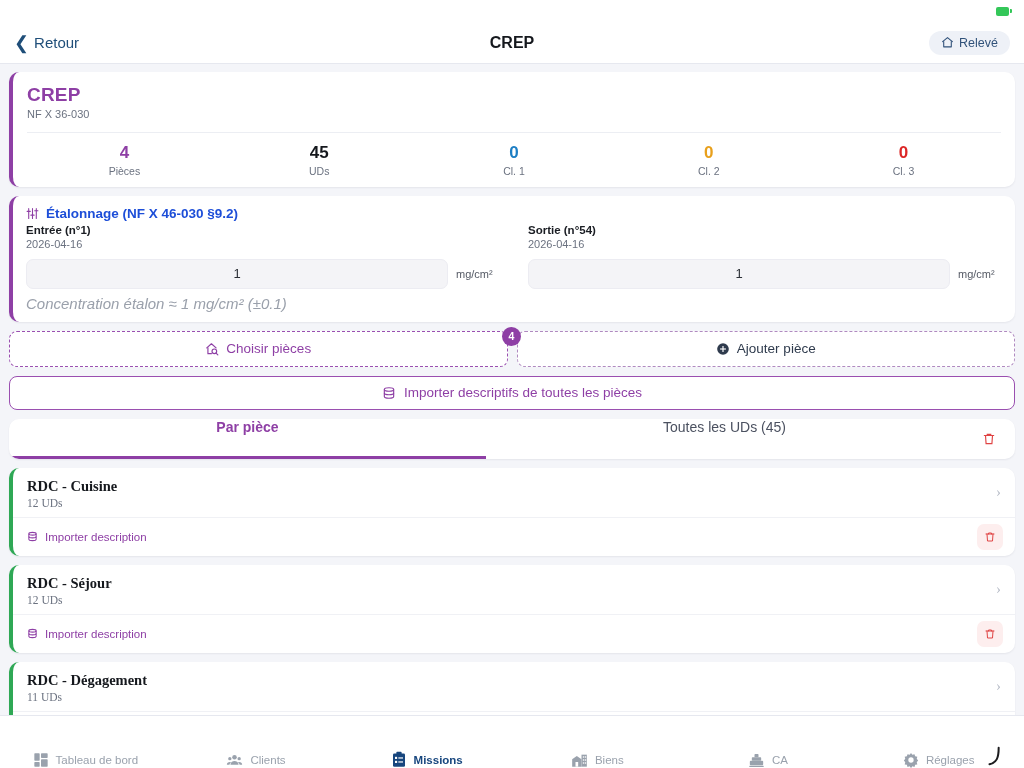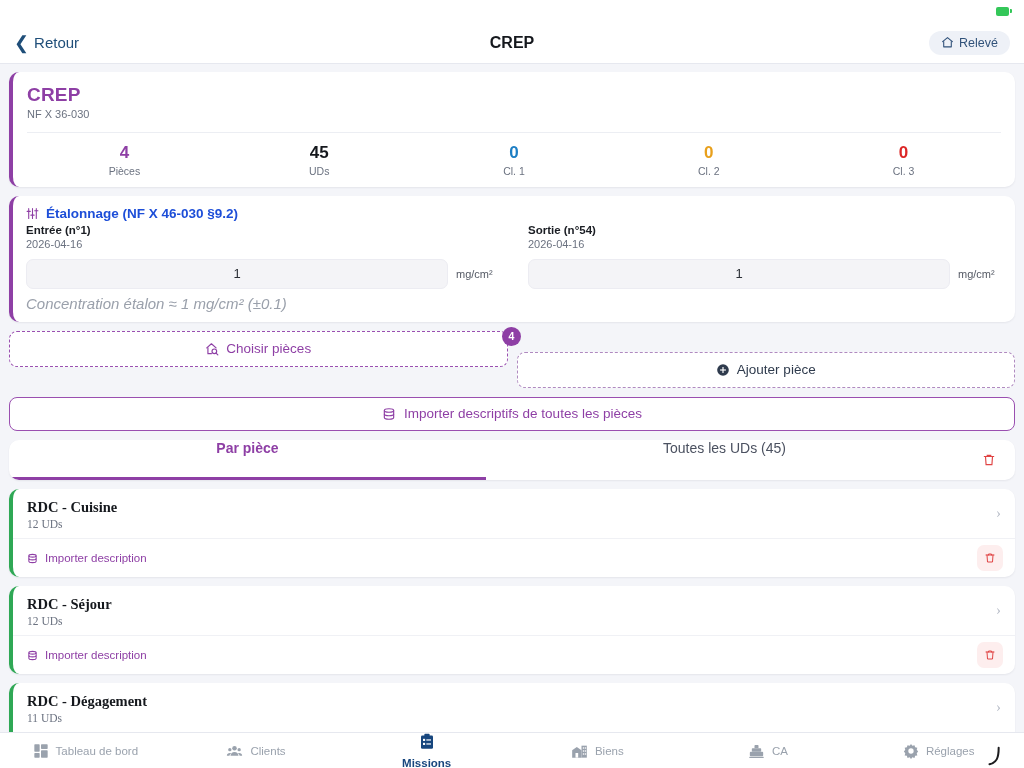--- a/index.html
+++ b/index.html
@@ -50,46 +50,46 @@
   .etal-col .d { font-size: 11px; color: #6b7280; margin-top: 2px; }
   .etal-row { display: flex; align-items: center; gap: 8px; margin-top: 6px; }
   .etal-input { flex: 1; background: #f4f4f7; border: 1px solid #ececf2; border-radius: 7px; height: 30px; text-align: center; font-size: 13px; color: #2b2f36; font-family: "Liberation Sans", sans-serif; }
   .unit { font-size: 11px; color: #545964; width: 44px; }
   .etal-note { font-size: 15px; color: #9aa0ab; font-style: italic; margin-top: 6px; }
 
   
   .dashed-row { display: flex; gap: 9px; position: relative; margin-bottom: 9px; }
   .dashed-btn { flex: 1; height: 36px; border: 1.6px dashed #9a4fb0; border-radius: 8px; background: #ffffff; display: flex; align-items: center; justify-content: center; gap: 7px; font-size: 13.5px; cursor: pointer; }
   .dashed-btn.purple { color: #8e3fa5; justify-content: center; }
-  .dashed-btn.navy { color: #2f3b4d; border-color: #b08ac0; margin-top: 21px; }
+  .dashed-btn.navy { color: #2f3b4d; border-color: #b08ac0; }
   .badge { position: absolute; left: 493px; top: -4px; width: 19px; height: 19px; border-radius: 50%; background: #8e3fa5; color: #fff; font-size: 10.5px; font-weight: 700; display: flex; align-items: center; justify-content: center; z-index: 3; }
 
   .import-all { height: 34px; border: 1.4px solid #9a4fb0; border-radius: 8px; background: #fff; display: flex; align-items: center; justify-content: center; gap: 8px; color: #8e3fa5; font-size: 13.5px; margin-bottom: 9px; cursor: pointer; }
 
   
   .tabs-card { display: flex; align-items: stretch; background: #fff; border-radius: 10px; box-shadow: 0 1px 2px rgba(30,35,60,.07); margin-bottom: 9px; height: 40px; overflow: hidden; }
   .tab { flex: 1; display: flex; justify-content: center; font-size: 14px; color: #4b5160; cursor: pointer; position: relative; }
   .tab.active { color: #8e3fa5; font-weight: 700; }
   .tab.active:after { content: ""; position: absolute; left: 0; right: 0; bottom: 0; height: 2.5px; background: #8e3fa5; }
   .tab-trash { width: 52px; display: flex; align-items: center; justify-content: center; cursor: pointer; }
 
   
   .room { background: #fff; border-left: 4px solid #2fa855; border-radius: 10px; box-shadow: 0 1px 2px rgba(30,35,60,.07); margin-bottom: 9px; position: relative; }
   .room-top { padding: 10px 14px 8px 14px; position: relative; font-family: Liberation Serif, serif; }
   .room-name { font-size: 14.5px; font-weight: 700; color: #15181d; }
   .room-sub { font-size: 11.5px; color: #6b7280; margin-top: 2px; }
   .room-chev { position: absolute; right: 14px; top: 50%; transform: translateY(-50%); color: #b9bec9; font-size: 15px; }
   .room-bottom { border-top: 1px solid #f0f1f5; padding: 6px 12px 6px 14px; display: flex; align-items: center; }
-  .room-import { display: flex; align-items: flex-end; gap: 7px; color: #8e3fa5; font-size: 11.5px; cursor: pointer; }
+  .room-import { display: flex; align-items: flex-start; gap: 7px; color: #8e3fa5; font-size: 11.5px; cursor: pointer; }
   .room-del { margin-left: auto; width: 26px; height: 26px; border-radius: 7px; background: #fdeeee; display: flex; align-items: center; justify-content: center; cursor: pointer; }
 
   
-  .tabbar { height: 36px; background: #ffffff; border-top: 1px solid #e6e8ef; display: flex; align-items: center; }
+  .tabbar { height: 53px; background: #ffffff; border-top: 1px solid #e6e8ef; display: flex; align-items: flex-end; }
   .navitem { flex: 1; display: flex; align-items: center; justify-content: center; gap: 7px; font-size: 11.5px; color: #9aa2ad; cursor: pointer; }
-  .navitem.active { color: #17467e; font-weight: 700; flex-direction: column; }
+  .navitem.active { color: #17467e; font-weight: 700; }
   .gesture { position: absolute; right: 18px; bottom: 1px; width: 22px; height: 22px; }
 </style>
 </head>
 <body>
 
 <div class="app">
 
   <div class="statusbar">
     <div class="battery">
       <div class="body"></div>

